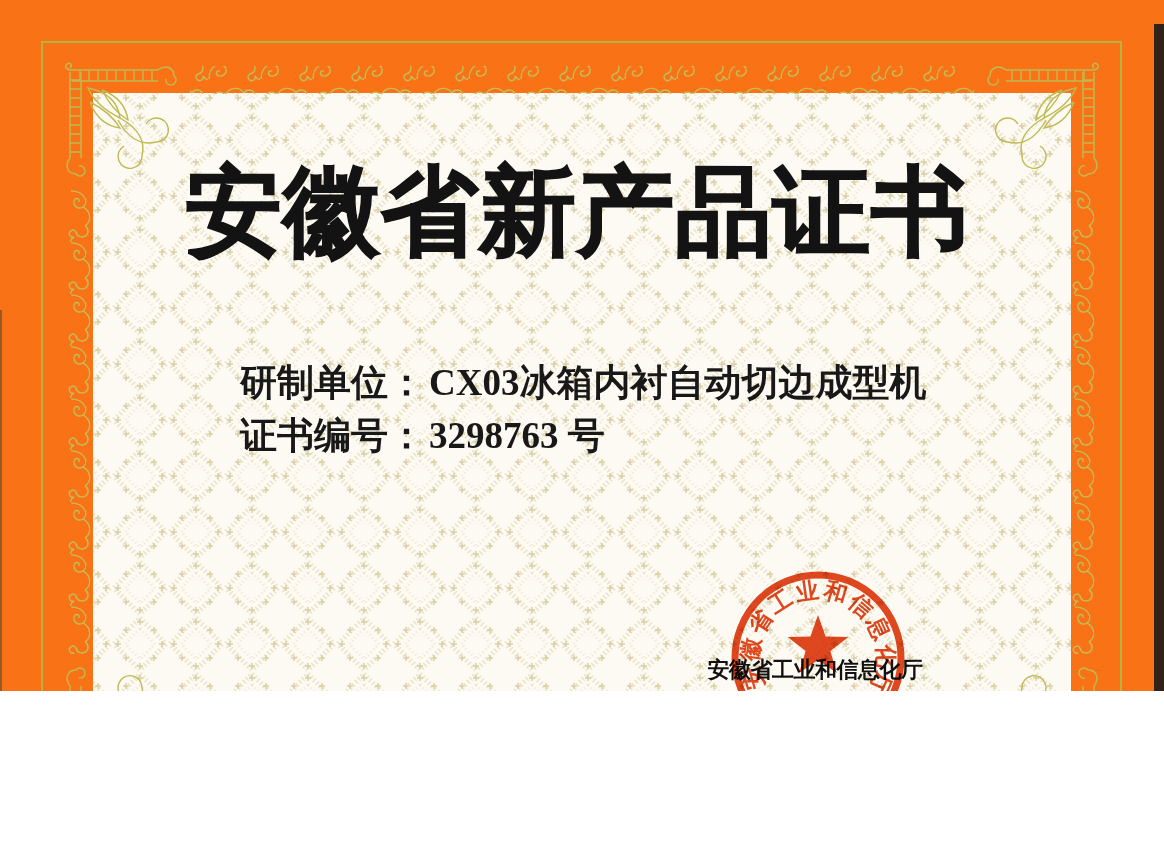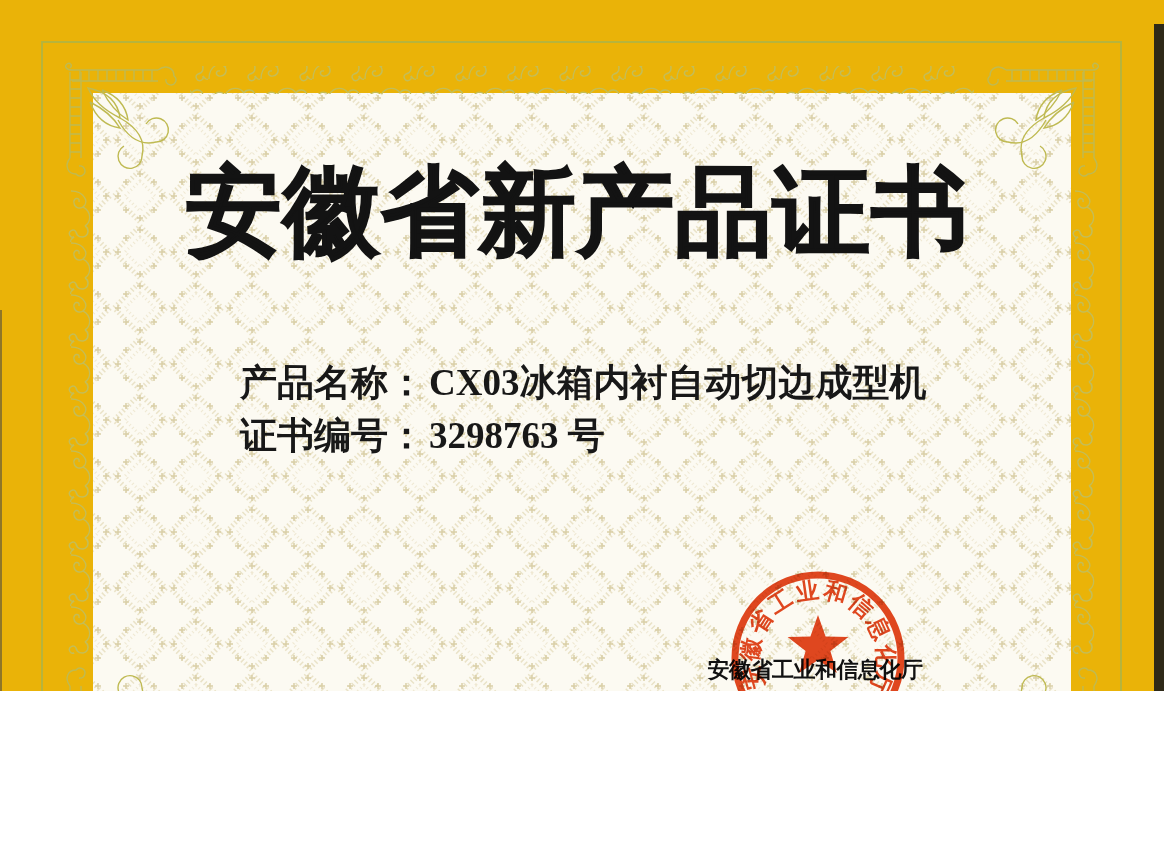--- a/index.html
+++ b/index.html
@@ -1,17 +1,17 @@
 <!DOCTYPE html>
 <html><head>
 <meta charset="utf-8">
 <style>
   html,body{margin:0;padding:0;background:#ffffff;}
   .stage{
-    position:relative;width:1164px;height:691px;background:#eab308;
+    position:relative;width:1164px;height:691px;background:#f97316;
     overflow:hidden;font-family:"Liberation Serif","DejaVu Serif",serif;
   }
   .border-line{
     position:absolute;left:41px;top:41px;width:1077px;height:755px;
     border:2px solid #b6b43c;border-bottom-width:4px;pointer-events:none;
   }
   .deco-svg{position:absolute;left:0;top:0;}
   .cert-title{
     position:absolute;left:0;right:10px;top:160px;text-align:center;
     font-family:"DejaVu Sans","Liberation Sans",sans-serif;
@@ -115,21 +115,21 @@
     </g>
   </svg>
 
   <div class="border-line"></div>
 
   <div class="cert-title">安徽省新产品证书</div>
 
   <div class="fields">
 
       <div class="field-row">
-        <span class="field-label">产品名称：</span><span class="field-value">CX03冰箱内衬自动切边成型机</span>
+        <span class="field-label">研制单位：</span><span class="field-value">CX03冰箱内衬自动切边成型机</span>
       </div>
 
 
       <div class="field-row">
         <span class="field-label">证书编号：</span><span class="field-value">3298763 号</span>
       </div>
 
     </div>
 
   <div class="issuer-line">安徽省工业和信息化厅</div>

